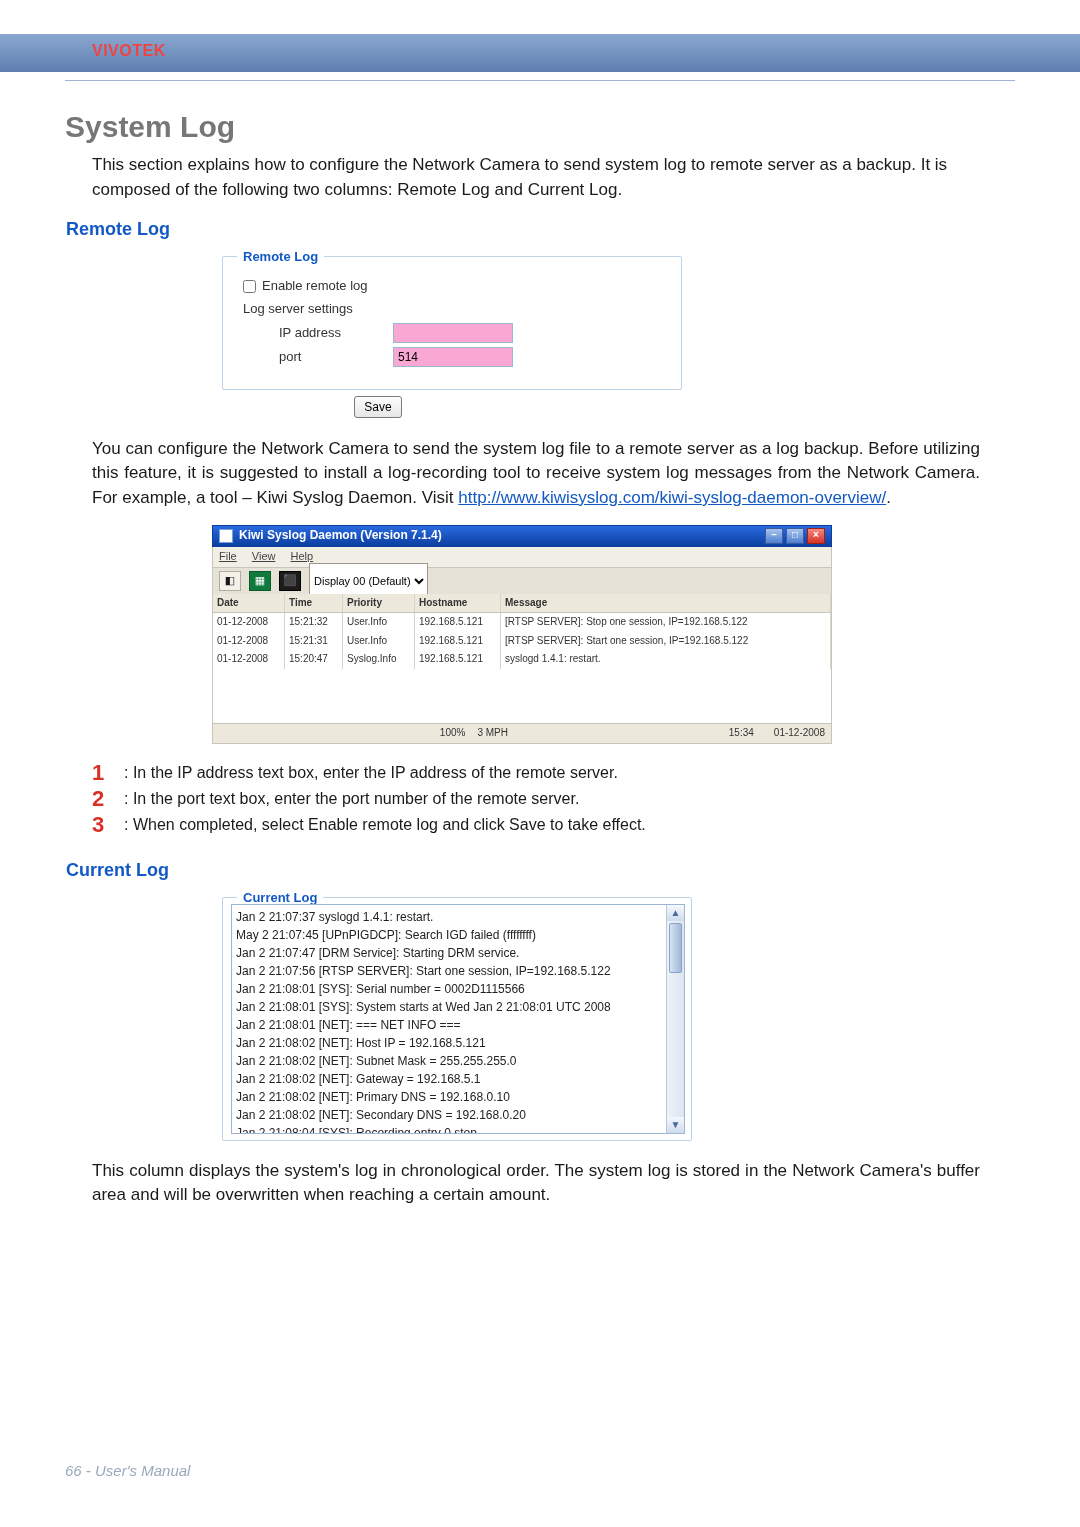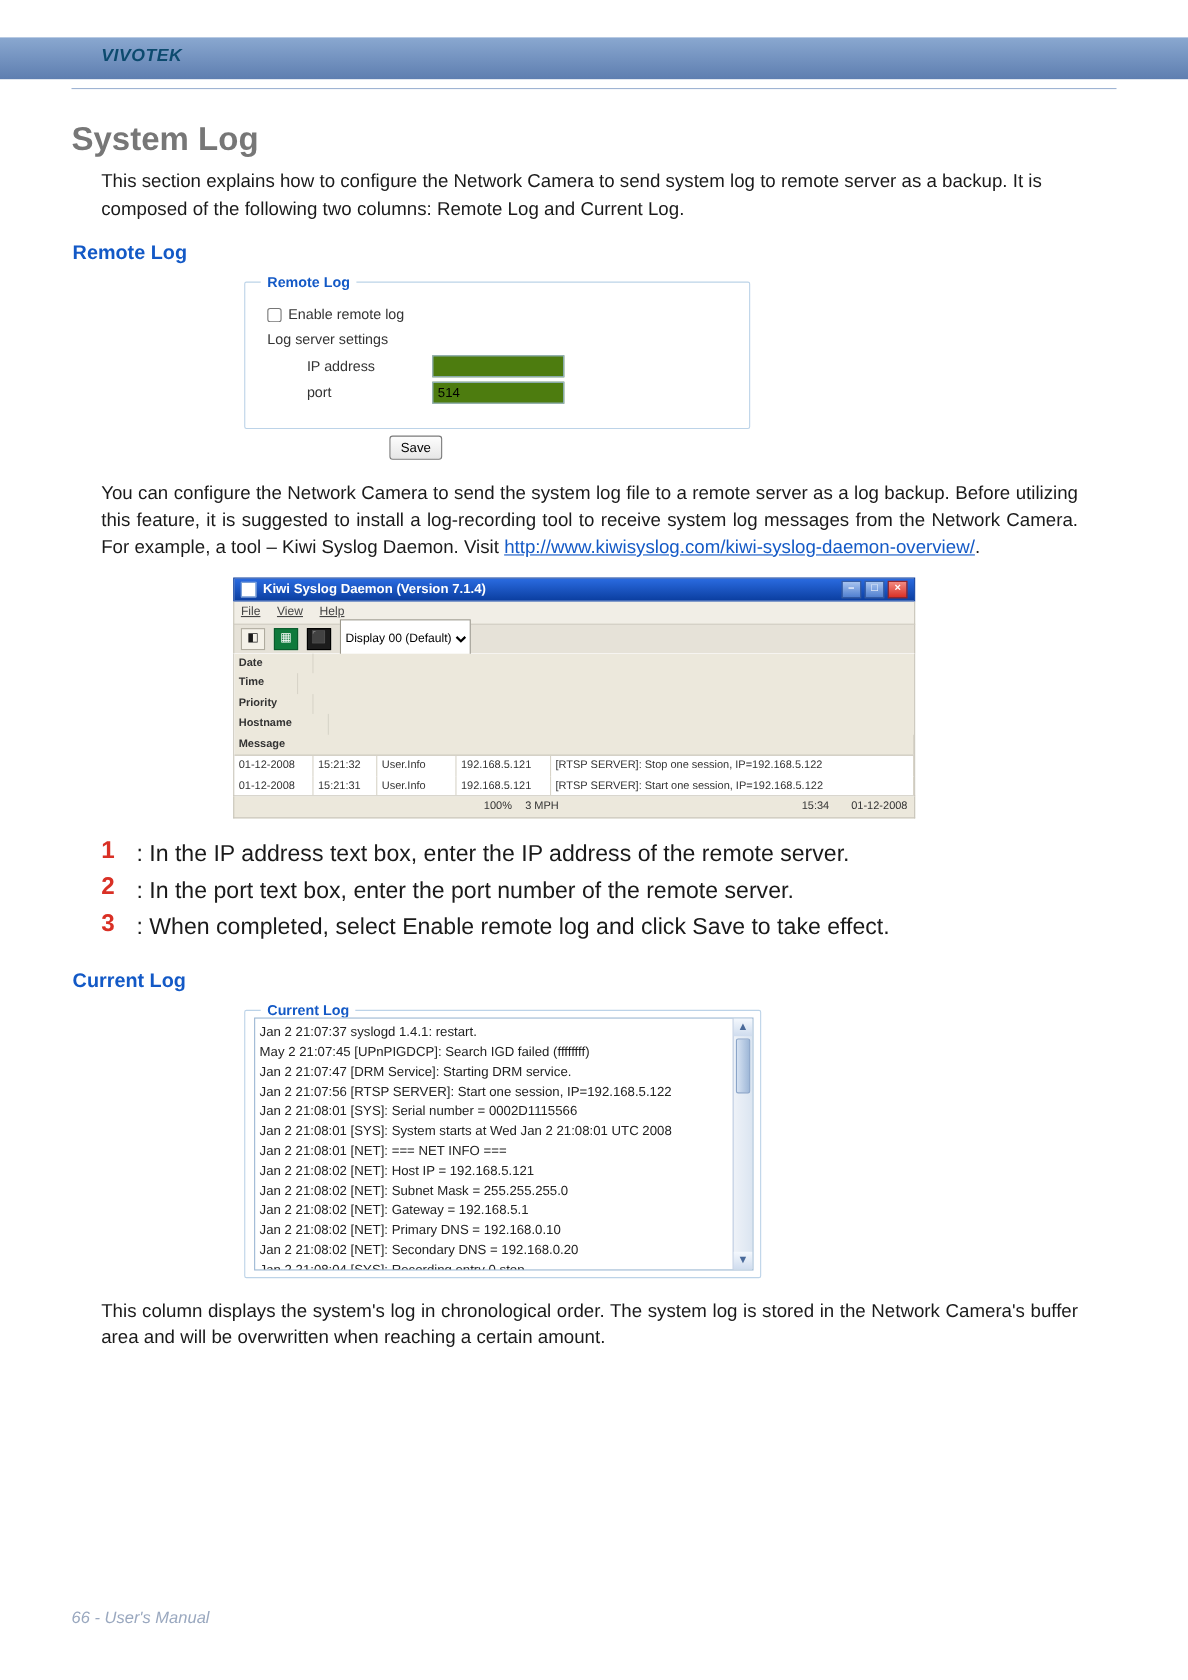--- a/index.html
+++ b/index.html
@@ -16,22 +16,21 @@
     top: 34px;
     left: 0;
     right: 0;
     height: 38px;
     background: linear-gradient(to bottom, #8aa8d0 0%, #5e7eb0 100%);
   }
   .brand {
     position: absolute;
     top: 42px;
     left: 92px;
-    color: #0c4a6e;
-    font-style: italic;
+    color: #ef4444;
     font-weight: bold;
     font-size: 16px;
     letter-spacing: 0.5px;
   }
   .hr-top {
     position: absolute;
     top: 80px;
     left: 65px;
     right: 65px;
     height: 1px;
@@ -90,21 +89,21 @@
   }
   .remote-row { display: flex; align-items: center; margin: 4px 0; }
   .remote-row .lab { width: 150px; color: #333; }
   .remote-row .lab.indent { padding-left: 36px; }
   .remote-row input[type="text"] {
     width: 120px;
     height: 20px;
     border: 1px solid #9cb7d3;
     font-size: 12px;
     padding: 0 4px;
-    background: #4d7c0f;
+    background: #f9a8d4;
   }
   .remote-row input[type="checkbox"] { margin-right: 6px; }
   .save-btn {
     margin: 6px 0 0 132px;
     width: 48px;
     height: 22px;
     font-size: 12px;
     border: 1px solid #7a7a7a;
     border-radius: 3px;
     background: linear-gradient(to bottom, #fdfdfd, #e6e6e6);
@@ -186,21 +185,20 @@
   .kiwi-grid .hdr div, .kiwi-grid .row div {
     border-right: 1px solid #d8d4c8;
     padding: 2px 4px;
     white-space: nowrap;
     overflow: hidden;
   }
   .kiwi-grid .hdr {
     background: #ece8dc;
     font-weight: bold;
     border-bottom: 1px solid #c9c5ba;
-    flex-direction: column;
   }
   .c1{width:72px}.c2{width:58px}.c3{width:72px}.c4{width:86px}.c5{flex:1}
   .kiwi-status {
     border: 1px solid #c9c5ba;
     border-top: none;
     background: #ece8dc;
     font-size: 10px;
     height: 20px;
     display: flex;
     align-items: center;
@@ -213,21 +211,21 @@
   .steps { margin: 4px 0 20px 0; }
   .steps .step { display: flex; align-items:flex-start; margin: 4px 0; }
   .steps .num {
     width: 32px;
     color: #d93025;
     font-weight: bold;
     font-size: 22px;
     line-height: 22px;
     text-align: left;
   }
-  .steps .txt { font-size: 21px; line-height: 1.4; }
+  .steps .txt { font-size: 16px; line-height: 1.4; }
   
   .curr-box {
     margin: 4px 0 18px 130px;
     width: 470px;
     border: 1px solid #bcd3e8;
     border-radius: 2px;
     padding: 6px 6px 6px 8px;
     position: relative;
     font-family: Verdana, Arial, sans-serif;
     font-size: 12px;

